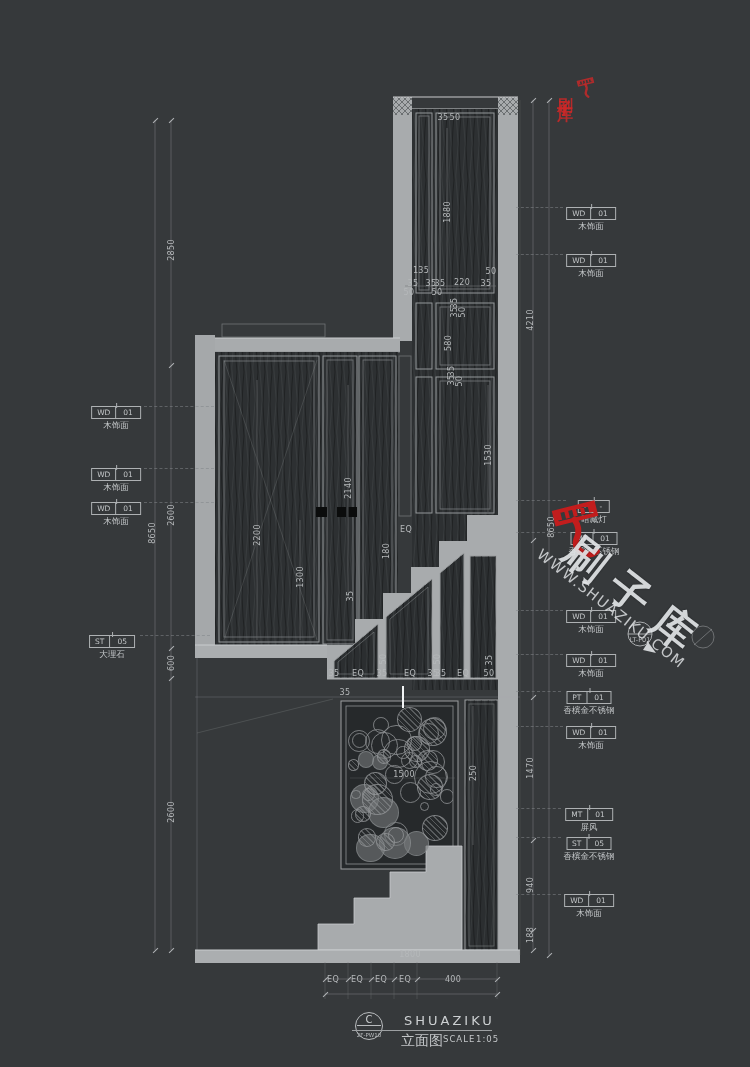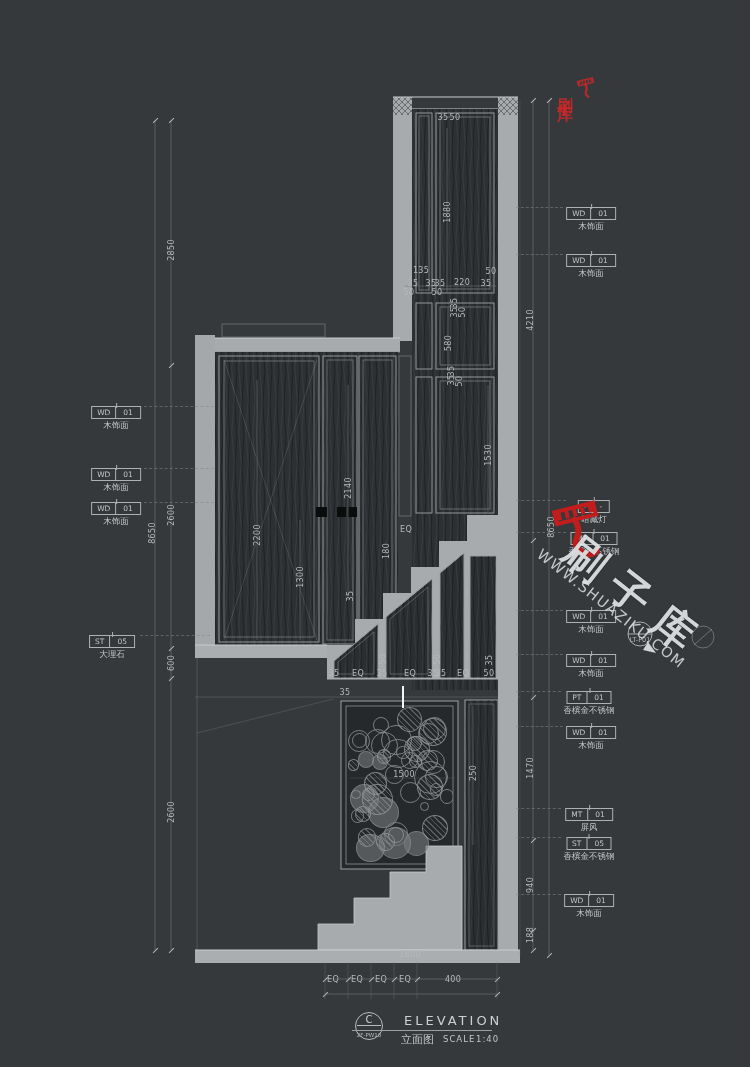--- a/index.html
+++ b/index.html
@@ -24,21 +24,21 @@
   #handle-line{position:absolute;left:402px;top:686px;width:2px;height:22px;background:#f2f4f5;}
   
   .tb-circle{position:absolute;left:355px;top:1012px;width:28px;height:28px;border:1.4px solid #b9bcbe;
      border-radius:50%;box-sizing:border-box;}
   .tb-circle .half{position:absolute;left:0;width:100%;text-align:center;}
   .tb-letter{top:1px;font-size:10px;color:#cdd0d2;}
   .tb-code{bottom:1px;font-size:5.5px;color:#b9bcbe;letter-spacing:0;}
   .tb-circle .mid{position:absolute;left:1px;right:1px;top:12px;border-top:1px solid #b9bcbe;}
   .tb-title{position:absolute;left:404px;top:1013px;font-size:13px;letter-spacing:3px;color:#cdd0d2;}
   .tb-line{position:absolute;left:352px;top:1030px;width:140px;height:1px;background:#9da0a2;}
-  .tb-cn{position:absolute;left:401px;top:1032px;font-size:11px;color:#c3c6c8;}
+  .tb-cn{position:absolute;left:401px;top:1032px;font-size:14px;color:#c3c6c8;}
   .tb-scale{position:absolute;left:443px;top:1034px;font-size:8.5px;letter-spacing:1px;color:#c3c6c8;}
   .tb-ratio{position:absolute;left:476px;top:1034px;font-size:8.5px;letter-spacing:1px;color:#c3c6c8;}
   
   .wm-cn{position:absolute;left:586px;top:524px;font-size:42px;font-weight:bold;
      color:rgba(236,239,241,.88);letter-spacing:14px;transform:rotate(38deg);transform-origin:left top;white-space:nowrap;
      text-shadow:0 0 2px rgba(0,0,0,.4);}
   .wm-url{position:absolute;left:544px;top:546px;font-size:14.5px;color:rgba(228,231,233,.82);
      letter-spacing:1.5px;transform:rotate(38deg);transform-origin:left top;white-space:nowrap;}
   .wm-brush{position:absolute;left:552px;top:500px;transform:rotate(-14deg);}
   .wm-corner{position:absolute;left:556px;top:84px;color:rgba(205,40,40,.85);font-weight:bold;
@@ -381,25 +381,25 @@
     </div>
   <div id="handle-line"></div>
 
   <span class="marker-text" style="left:640px;top:636px;">LT-P01</span>
 
   <div class="tb-circle">
     <div class="half tb-letter">C</div>
     <div class="mid"></div>
     <div class="half tb-code">2F-PW10</div>
   </div>
-  <div class="tb-title">ELEVATION</div>
+  <div class="tb-title">SHUAZIKU</div>
   <div class="tb-line"></div>
   <div class="tb-cn">立面图</div>
   <div class="tb-scale">SCALE</div>
-  <div class="tb-ratio">1:40</div>
+  <div class="tb-ratio">1:05</div>
 
   <div class="wm-brush">
     <svg width="62" height="62" viewBox="0 0 62 62">
       <path d="M8,6 h40 v12 h-40 z M12,6 v9 M20,6 v9 M28,6 v9 M36,6 v9 M44,6 v9" fill="none" stroke="#c21d1d" stroke-width="4"></path>
       <path d="M26,18 q4,10 -2,18 q-6,8 2,16 q6,6 14,2" fill="none" stroke="#c21d1d" stroke-width="6" stroke-linecap="round"></path>
     </svg>
   </div>
   <div class="wm-cn">刷子库</div>
   <div class="wm-url">WWW.SHUAZIKU.COM</div>
   <div class="wm-corner-brush">

